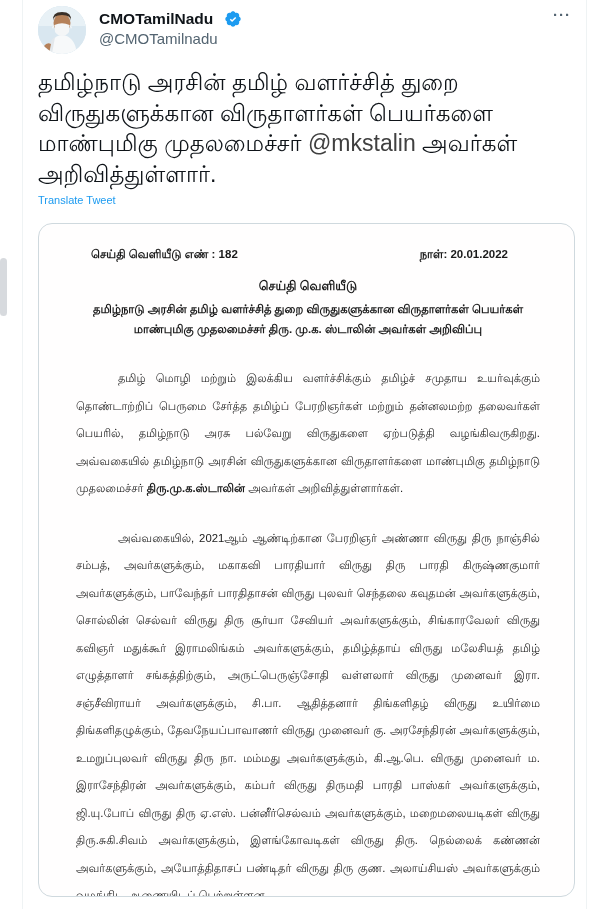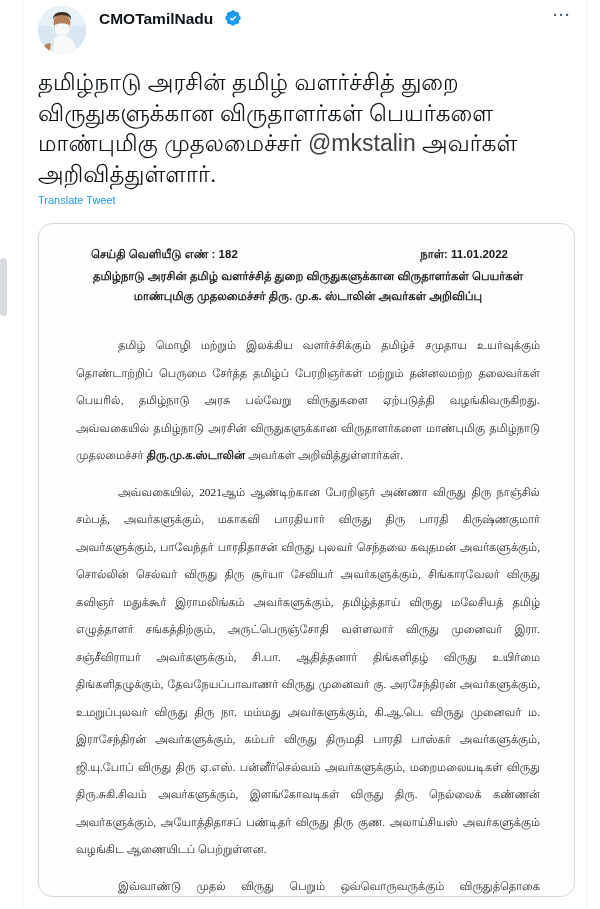--- a/index.html
+++ b/index.html
@@ -13,21 +13,21 @@
   .scroll-thumb { position: absolute; left: 0; top: 258px; width: 7px; height: 58px;
     background: #c9ced3; border-radius: 4px; opacity: 0.75; }
 
   .tweet { position: absolute; left: 38px; top: 6px; width: 537px; }
 
   
   .t-head { display: flex; align-items: flex-start; }
   .avatar { width: 48px; height: 48px; border-radius: 50%; overflow: hidden; flex: 0 0 48px;
     background: #d9e7f0; cursor: pointer; }
   .id-block { margin-left: 13px; padding-top: 3px; flex: 1 1 auto; min-width: 0; }
-  .name-row { display: flex; align-items: flex-start; gap: 11px; }
+  .name-row { display: flex; align-items: center; gap: 11px; }
   .disp-name { font-weight: bold; font-size: 15.5px; color: #0f1419; line-height: 19px; }
   .badge { width: 18px; height: 18px; display: inline-block; }
   .handle { font-size: 15px; color: #536471; line-height: 19px; margin-top: 1px; }
   .more { color: #536471; font-size: 15px; letter-spacing: 1px; font-weight: bold; padding: 2px 4px;
     cursor: pointer; line-height: 14px; }
 
   
   .t-text { margin-top: 13px; font-size: 23px; line-height: 30.5px; color: #0f1419;
     letter-spacing: 0; word-wrap: break-word; }
   .t-text .mention { color: #404040; text-decoration: none; cursor: pointer; }
@@ -36,21 +36,21 @@
   
   .card { margin-top: 15px; width: 537px; height: 674px; border: 1px solid #cfd9de;
     border-radius: 14px; background: #fffefe; overflow: hidden; cursor: pointer; }
   .doc { padding: 24px 34px 0 37px; color: #1a1a1a; }
   .doc-meta { display: flex; justify-content: space-between; font-weight: bold; font-size: 11.5px;
     padding: 0 32px 0 15px; }
   .doc-heading { text-align: center; font-weight: bold; font-size: 12.5px; margin-top: 17px; }
   .doc-sub { text-align: center; font-weight: bold; font-size: 11.5px; line-height: 20px; margin-top: 4px; }
   .doc p { font-size: 11.3px; line-height: 27.5px; text-align: justify; text-indent: 42px; }
   .p1 { margin-top: 26px; }
-  .p2, .p3 { margin-top: 9px; font-family: Liberation Serif, serif; }
+  .p2, .p3 { margin-top: 22px; }
   .doc .inline-bold { font-weight: bold; }
 
   .timestamp { position: absolute; left: 38px; top: 925px; font-size: 20px; color: #536471; }
 </style>
 </head>
 <body>
 
 <div class="col-border left"></div>
 <div class="col-border right"></div>
 <div class="scroll-thumb"></div>
@@ -73,34 +73,36 @@
       </svg>
     </div>
     <div class="id-block">
       <div class="name-row">
         <span class="disp-name">CMOTamilNadu</span>
         <svg class="badge" viewBox="0 0 24 24">
           <path fill="#1d9bf0" d="M22.25 12c0-1.43-.88-2.67-2.19-3.34.46-1.39.2-2.9-.81-3.91s-2.52-1.27-3.91-.81c-.66-1.31-1.91-2.19-3.34-2.19s-2.67.88-3.33 2.19c-1.4-.46-2.91-.2-3.92.81s-1.26 2.52-.8 3.91c-1.31.67-2.2 1.91-2.2 3.34s.89 2.67 2.2 3.34c-.46 1.39-.21 2.9.8 3.91s2.52 1.26 3.91.81c.67 1.31 1.91 2.19 3.34 2.19s2.68-.88 3.34-2.19c1.39.45 2.9.2 3.91-.81s1.27-2.52.81-3.91c1.31-.67 2.19-1.91 2.19-3.34z"></path>
           <path fill="#ffffff" d="M10.79 16.1l-3.1-3.1 1.41-1.41 1.69 1.69 4.1-4.1 1.41 1.41z"></path>
         </svg>
       </div>
+      <div class="handle">@CMOTamilnadu</div>
     </div>
     <div class="more">···</div>
   </div>
 
   <div class="t-text"><span>தமிழ்நாடு அரசின் தமிழ் வளர்ச்சித் துறை விருதுகளுக்கான விருதாளர்கள் பெயர்களை மாண்புமிகு முதலமைச்சர் </span><a class="mention">@mkstalin</a><span> அவர்கள் அறிவித்துள்ளார்.</span></div>
 
   <a class="translate">Translate Tweet</a>
 
   <div class="card">
     <div class="doc">
       <div class="doc-meta">
         <span>செய்தி வெளியீடு எண் : 182</span>
-        <span>நாள்: 11.01.2022</span>
+        <span>நாள்: 20.01.2022</span>
       </div>
+      <div class="doc-heading">செய்தி வெளியீடு</div>
       <div class="doc-sub">
         <div>தமிழ்நாடு அரசின் தமிழ் வளர்ச்சித் துறை விருதுகளுக்கான விருதாளர்கள் பெயர்கள்</div>
         <div>மாண்புமிகு முதலமைச்சர் திரு. மு.க. ஸ்டாலின் அவர்கள் அறிவிப்பு</div>
       </div>
       <p class="p1"><span>தமிழ் மொழி மற்றும் இலக்கிய வளர்ச்சிக்கும் தமிழ்ச் சமுதாய உயர்வுக்கும் தொண்டாற்றிப் பெருமை சேர்த்த தமிழ்ப் பேரறிஞர்கள் மற்றும் தன்னலமற்ற தலைவர்கள் பெயரில், தமிழ்நாடு அரசு பல்வேறு விருதுகளை ஏற்படுத்தி வழங்கிவருகிறது. அவ்வகையில் தமிழ்நாடு அரசின் விருதுகளுக்கான விருதாளர்களை மாண்புமிகு தமிழ்நாடு முதலமைச்சர் </span><span class="inline-bold">திரு.மு.க.ஸ்டாலின்</span><span> அவர்கள் அறிவித்துள்ளார்கள்.</span></p>
       <p class="p2">அவ்வகையில், 2021ஆம் ஆண்டிற்கான பேரறிஞர் அண்ணா விருது திரு நாஞ்சில் சம்பத், அவர்களுக்கும், மகாகவி பாரதியார் விருது திரு பாரதி கிருஷ்ணகுமார் அவர்களுக்கும், பாவேந்தர் பாரதிதாசன் விருது புலவர் செந்தலை கவுதமன் அவர்களுக்கும், சொல்லின் செல்வர் விருது திரு சூர்யா சேவியர் அவர்களுக்கும், சிங்காரவேலர் விருது கவிஞர் மதுக்கூர் இராமலிங்கம் அவர்களுக்கும், தமிழ்த்தாய் விருது மலேசியத் தமிழ் எழுத்தாளர் சங்கத்திற்கும், அருட்பெருஞ்சோதி வள்ளலார் விருது முனைவர் இரா. சஞ்சீவிராயர் அவர்களுக்கும், சி.பா. ஆதித்தனார் திங்களிதழ் விருது உயிர்மை திங்களிதழுக்கும், தேவநேயப்பாவாணர் விருது முனைவர் கு. அரசேந்திரன் அவர்களுக்கும், உமறுப்புலவர் விருது திரு நா. மம்மது அவர்களுக்கும், கி.ஆ.பெ. விருது முனைவர் ம. இராசேந்திரன் அவர்களுக்கும், கம்பர் விருது திருமதி பாரதி பாஸ்கர் அவர்களுக்கும், ஜி.யு.போப் விருது திரு ஏ.எஸ். பன்னீர்செல்வம் அவர்களுக்கும், மறைமலையடிகள் விருது திரு.சுகி.சிவம் அவர்களுக்கும், இளங்கோவடிகள் விருது திரு. நெல்லைக் கண்ணன் அவர்களுக்கும், அயோத்திதாசப் பண்டிதர் விருது திரு குண. அலாய்சியஸ் அவர்களுக்கும் வழங்கிட ஆணையிடப் பெற்றுள்ளன.</p>
       <p class="p3">இவ்வாண்டு முதல் விருது பெறும் ஒவ்வொருவருக்கும் விருதுத்தொகை ரூ.1,00,000/- லிருந்து ரூ.2,00,000/- உயர்த்தியும் மற்றும் ஒரு சவரன் தங்கப்பதக்கம், விருதுக்கான தகுதியுரை ஆகியன வழங்கி பொன்னாடை அணிவித்துச் சிறப்பிக்கப் பெறுவர்.</p>
 
     </div>
   </div>

